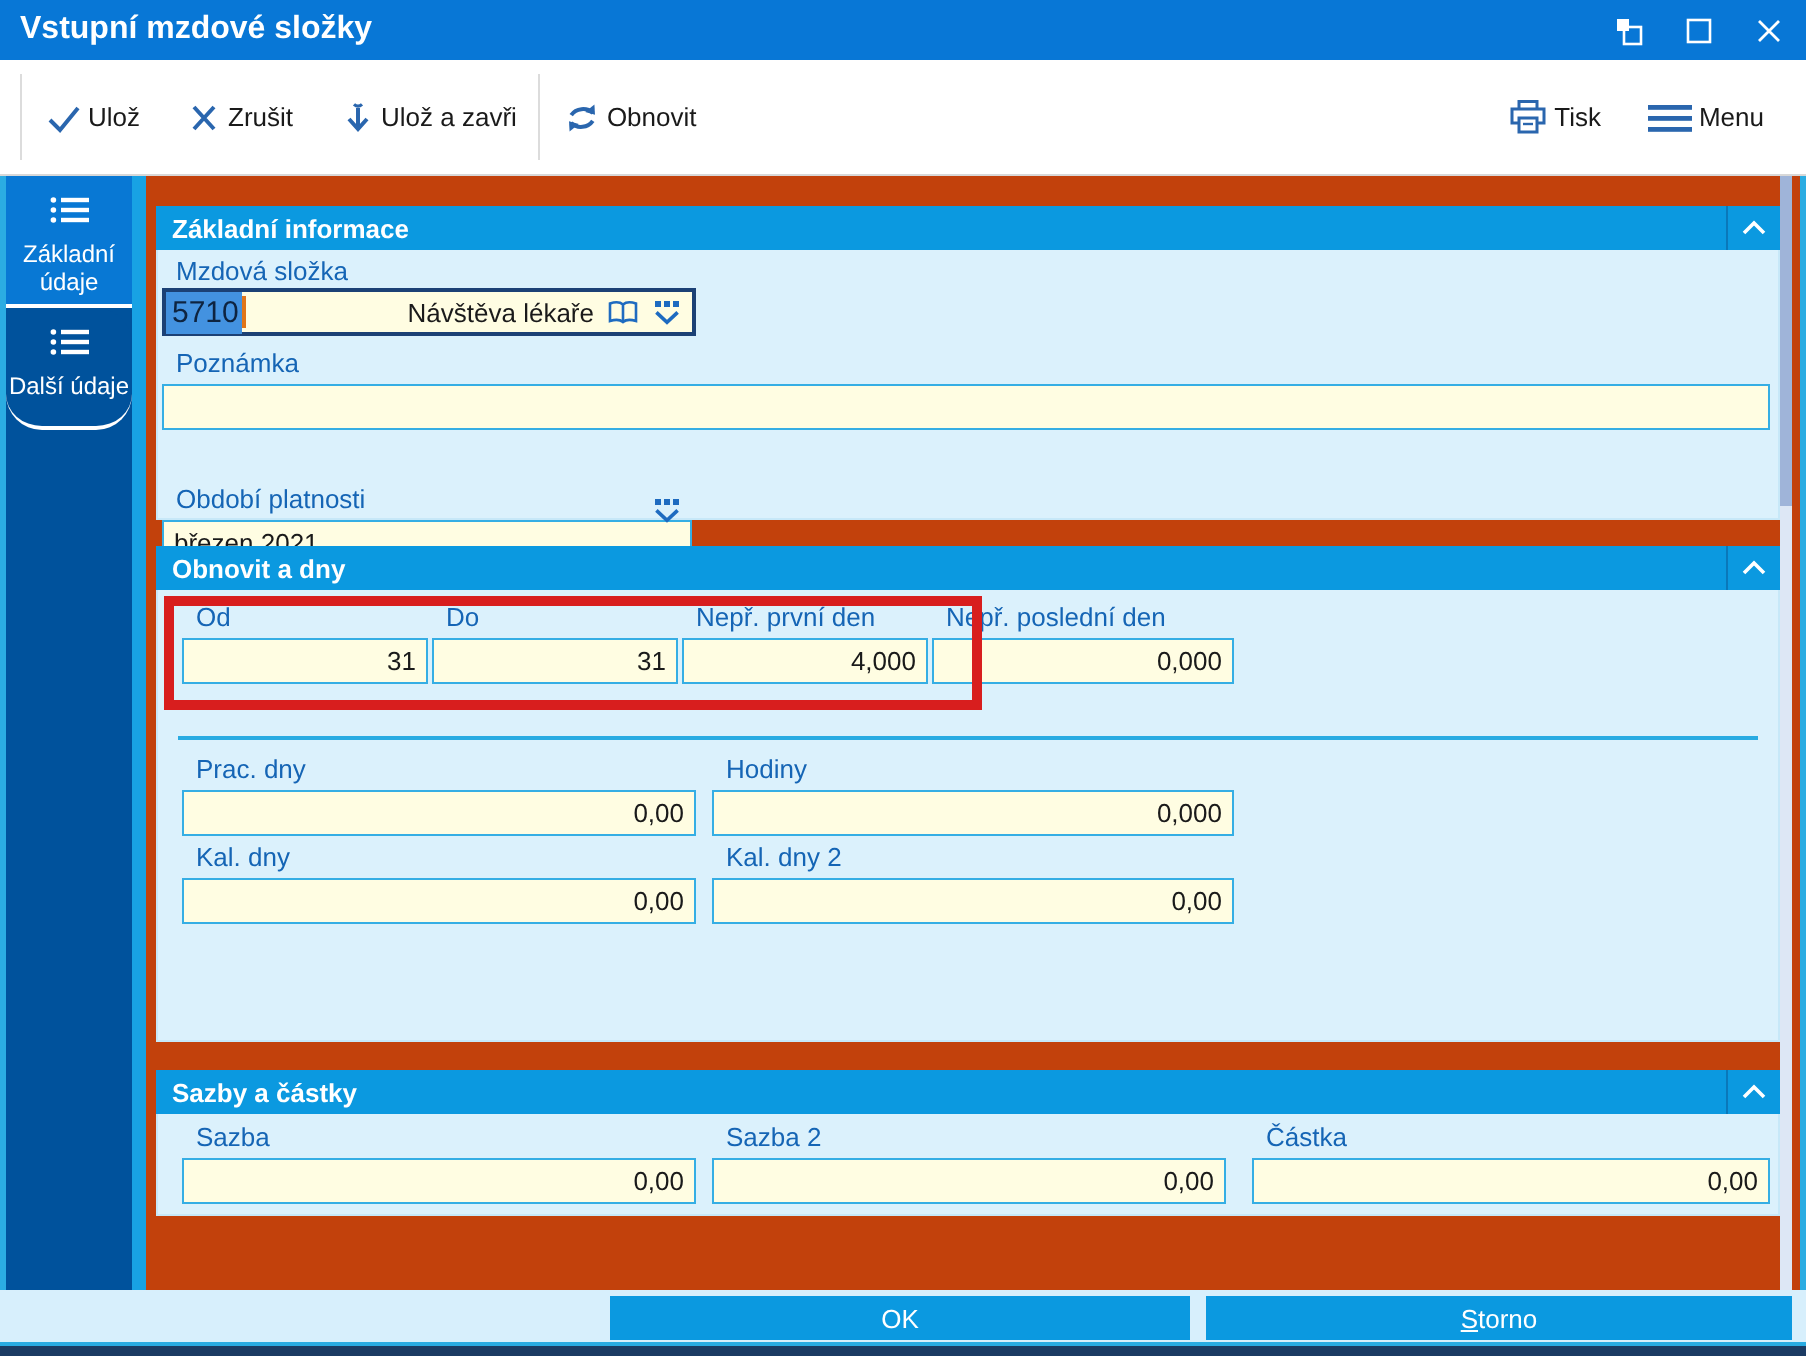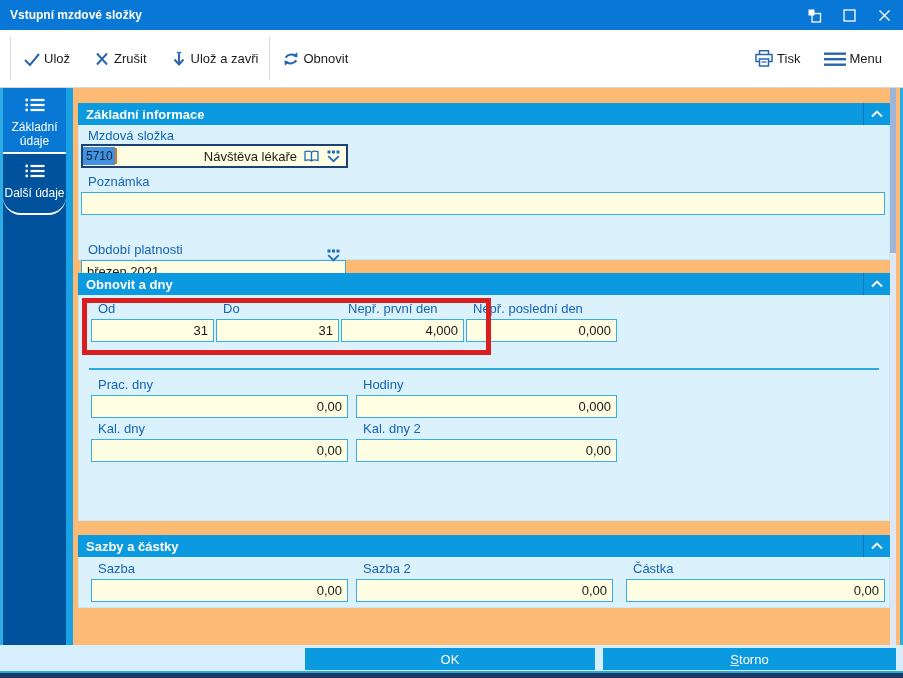--- a/index.html
+++ b/index.html
@@ -5,58 +5,58 @@
   html,body{margin:0;padding:0;}
   body{
     width:903px;height:678px;position:relative;overflow:hidden;
     font-family:"Liberation Sans",sans-serif;background:#fff;
     -webkit-font-smoothing:antialiased;
   }
   .abs{position:absolute;}
 
   
   .titlebar{left:0;top:0;width:903px;height:30px;background:#0877D6;display:flex;align-items:center;padding:0 10px;box-sizing:border-box;}
-  .titlebar .title{color:#fff;font-size:12px;font-weight:bold;}
+  .titlebar .title{color:#fff;font-size:16px;font-weight:bold;}
   .win-btns{margin-left:auto;display:flex;align-items:center;gap:17px;}
   .win-btn{display:flex;align-items:center;justify-content:center;width:18px;height:18px;cursor:default;}
 
   
   .toolbar{left:0;top:30px;width:903px;height:58px;background:#fff;border-bottom:1px solid #D8D8D8;box-sizing:border-box;display:flex;align-items:stretch;padding:0 10px;}
   .tb-btn{display:flex;flex-direction:row;align-items:center;justify-content:center;gap:2px;padding:0 11px;font-size:13px;color:#1a1a1a;}
   .tb-sep{width:1px;background:#DCDCDC;margin:7px 0;}
   .tb-right{margin-left:auto;display:flex;align-items:center;}
 
   
   .win-border-left{left:0;top:88px;width:3px;height:583px;background:#2BACE2;}
   .win-border-right{left:900px;top:88px;width:3px;height:583px;background:#2BACE2;}
   .sidebar{left:3px;top:88px;width:63px;height:557px;background:#00529C;}
   .side-strip{left:66px;top:88px;width:7px;height:557px;background:#18A2E4;}
   .side-tab{width:63px;box-sizing:border-box;border-bottom:2px solid #fff;color:#fff;text-align:center;display:flex;flex-direction:column;align-items:center;padding-top:9px;}
   .side-tab .lbl{font-size:12px;line-height:14px;margin-top:7px;}
   .side-tab.sel{background:#0878D4;height:66px;}
   .side-tab.unsel{background:#00529C;height:61px;border-radius:18px;}
 
   
-  .content{left:73px;top:88px;width:827px;height:557px;background:#fdba74;}
+  .content{left:73px;top:88px;width:827px;height:557px;background:#c2410c;}
   .section{position:absolute;left:5px;width:812px;background:#DBF1FC;border:1px solid #C7E8F8;box-sizing:border-box;}
   .sec-head{height:22px;background:#0B99E0;color:#fff;font-size:13px;font-weight:bold;display:flex;align-items:center;padding-left:8px;position:relative;margin:-1px -1px 0 -1px;}
   .collapse{position:absolute;right:0;top:0;width:26px;height:22px;border-left:1px solid rgba(8,80,140,.45);display:flex;align-items:center;justify-content:center;}
 
   .fgroup{position:absolute;}
   .flabel{display:block;font-size:13px;line-height:15px;color:#1565B5;padding-left:7px;white-space:nowrap;}
   .finput{display:block;width:100%;height:23px;box-sizing:border-box;background:#FFFDE2;border:1px solid #35AEE4;font-family:"Liberation Sans",sans-serif;font-size:13px;color:#1a1a1a;padding:0 5px;margin-top:3px;border-radius:0;}
   .finput.num{text-align:right;}
   .finput.disabled{background:#ECECEC;border-color:#ABABAB;}
   .combo{position:relative;}
   .combo .finput{padding-right:24px;}
   .combo .combo-ic{position:absolute;right:5px;top:7px;}
 
   
   .mz-field{display:flex;align-items:center;height:24px;box-sizing:border-box;border:2px solid #1C4175;background:#FFFDE2;margin-top:1px;padding-right:5px;}
-  .code-sel{background:#4392E0;color:#0E2440;font-size:12px;padding:2px 2px 2px 3px;}
+  .code-sel{background:#4392E0;color:#0E2440;font-size:15px;padding:2px 2px 2px 3px;}
   .txt-cursor{width:2px;height:16px;background:#E0761A;}
   .mz-name{margin-left:auto;display:flex;align-items:center;gap:6px;font-size:13px;color:#1a1a1a;}
 
   
   .hr-sep{position:absolute;left:10px;top:94px;width:790px;height:2px;background:#29ABE2;}
 
   
   .red-rect{position:absolute;left:3px;top:24px;width:409px;height:57px;border:5px solid #D81E1E;box-sizing:border-box;z-index:5;pointer-events:none;}
 
   

